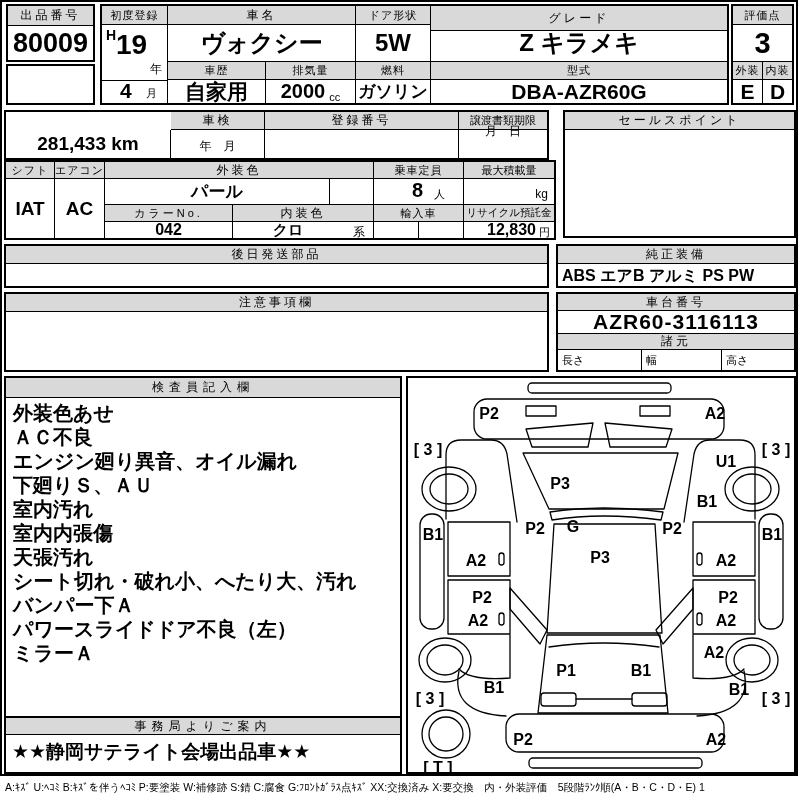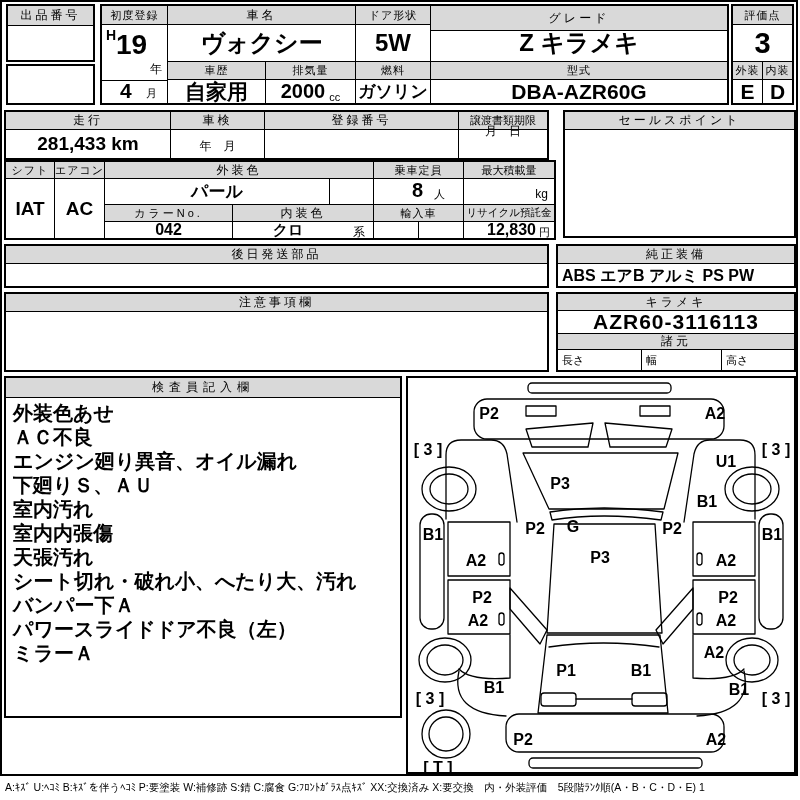--- a/index.html
+++ b/index.html
@@ -23,20 +23,21 @@
   svg *{vector-effect:non-scaling-stroke;}
 </style>
 </head>
 <body>
 
 <div id="sheet">
   <div id="frame"></div>
 
   <div class="box" style="left:6px;top:4px;width:89px;height:58px;">
     <div class="abs gray bb ctr hdr" style="left:0;top:0;width:85px;height:20px;">出品番号</div>
+    <div class="abs ctr b" style="left:0;top:20px;width:85px;height:34px;font-size:27px;">80009</div>
   </div>
   <div class="box" style="left:6px;top:64px;width:89px;height:41px;"></div>
 
   <div class="box" style="left:100px;top:4px;width:629px;height:101px;">
 
     <div class="abs gray bb br ctr hdr2" style="left:0;top:0;width:66px;height:19px;">初度登録</div>
     <div class="abs bb br" style="left:0;top:19px;width:66px;height:56px;">
       <span class="abs b" style="left:4px;top:2px;font-size:14px;">H</span>
       <span class="abs b" style="left:14px;top:4px;font-size:28px;">19</span>
       <span class="abs" style="right:5px;bottom:2px;font-size:12px;">年</span>
@@ -70,21 +71,20 @@
   <div class="box" style="left:731px;top:4px;width:63px;height:101px;">
     <div class="abs gray bb ctr hdr2" style="left:0;top:0;width:59px;height:19px;">評価点</div>
     <div class="abs bb ctr b" style="left:0;top:19px;width:59px;height:37px;font-size:29px;">3</div>
     <div class="abs gray bb br ctr hdr2" style="left:0;top:56px;width:30px;height:18px;">外装</div>
     <div class="abs gray bb ctr hdr2" style="left:30px;top:56px;width:29px;height:18px;">内装</div>
     <div class="abs br ctr b" style="left:0;top:74px;width:30px;height:23px;font-size:21px;">E</div>
     <div class="abs ctr b" style="left:30px;top:74px;width:29px;height:23px;font-size:21px;">D</div>
   </div>
 
   <div class="box" style="left:4px;top:110px;width:545px;height:50px;">
-    <div class="abs gray bb br ctr hdr" style="left:0;top:0;width:165px;height:18px;">走行</div>
     <div class="abs br ctr b" style="left:0;top:18px;width:165px;height:28px;font-size:19px;">281,433 km</div>
     <div class="abs gray bb br ctr hdr" style="left:165px;top:0;width:94px;height:18px;">車検</div>
     <div class="abs br bot" style="left:165px;top:18px;width:94px;height:28px;font-size:12px;padding-bottom:3px;">年　月</div>
     <div class="abs gray bb br ctr hdr" style="left:259px;top:0;width:194px;height:18px;">登録番号</div>
     <div class="abs br" style="left:259px;top:18px;width:194px;height:28px;"></div>
     <div class="abs gray bb ctr" style="left:453px;top:0;width:88px;height:18px;font-size:11px;">譲渡書類期限</div>
     <div class="abs bot" style="left:453px;top:18px;width:88px;height:28px;font-size:12px;padding-bottom:18px;">月　日</div>
   </div>
 
   <div class="box" style="left:563px;top:110px;width:233px;height:128px;">
@@ -132,21 +132,21 @@
   <div class="box" style="left:556px;top:244px;width:240px;height:44px;">
     <div class="abs gray bb ctr hdr" style="left:0;top:0;width:236px;height:18px;">純正装備</div>
     <div class="abs b" style="left:4px;top:20px;width:232px;height:20px;font-size:16px;white-space:nowrap;">ABS エアB アルミ PS PW</div>
   </div>
 
   <div class="box" style="left:4px;top:292px;width:545px;height:80px;">
     <div class="abs gray bb ctr hdr" style="left:0;top:0;width:541px;height:18px;">注意事項欄</div>
   </div>
 
   <div class="box" style="left:556px;top:292px;width:240px;height:80px;">
-    <div class="abs gray bb ctr hdr" style="left:0;top:0;width:236px;height:17px;">キラメキ</div>
+    <div class="abs gray bb ctr hdr" style="left:0;top:0;width:236px;height:17px;">車台番号</div>
     <div class="abs bb ctr b" style="left:0;top:17px;width:236px;height:23px;font-size:21px;letter-spacing:1px;">AZR60-3116113</div>
     <div class="abs gray bb ctr hdr" style="left:0;top:40px;width:236px;height:16px;">諸元</div>
     <div class="abs br" style="left:0;top:56px;width:84px;height:20px;">
       <span class="abs small" style="left:4px;top:3px;">長さ</span>
     </div>
     <div class="abs br" style="left:84px;top:56px;width:80px;height:20px;">
       <span class="abs small" style="left:4px;top:3px;">幅</span>
     </div>
     <div class="abs" style="left:164px;top:56px;width:72px;height:20px;">
       <span class="abs small" style="left:4px;top:3px;">高さ</span>
@@ -163,20 +163,24 @@
         <div class="note-line">室内汚れ</div>
         <div class="note-line">室内内張傷</div>
         <div class="note-line">天張汚れ</div>
         <div class="note-line">シート切れ・破れ小、へたり大、汚れ</div>
         <div class="note-line">バンパー下Ａ</div>
         <div class="note-line">パワースライドドア不良（左）</div>
         <div class="note-line">ミラーＡ</div>
       </div>
   </div>
 
+  <div class="box" style="left:4px;top:718px;width:398px;height:56px;border-top:none;">
+    <div class="abs gray bb ctr hdr" style="left:0;top:0;width:394px;height:17px;font-size:12px;letter-spacing:5px;">事務局よりご案内</div>
+    <div class="abs b" style="left:6px;top:21px;width:386px;height:26px;font-size:19px;white-space:nowrap;">★★静岡サテライト会場出品車★★</div>
+  </div>
 
   <div class="box" style="left:406px;top:376px;width:390px;height:398px;" id="car-diagram">
     <svg width="386" height="394" viewBox="0 0 386 394">
       <g fill="none" stroke="#000" stroke-width="1.3" stroke-linejoin="round" stroke-linecap="round">
 
         <rect x="120" y="5" width="143" height="10" rx="4"></rect>
 
         <rect x="66" y="21" width="250" height="40" rx="13"></rect>
         <rect x="118" y="28" width="30" height="10"></rect>
         <rect x="232" y="28" width="30" height="10"></rect>

